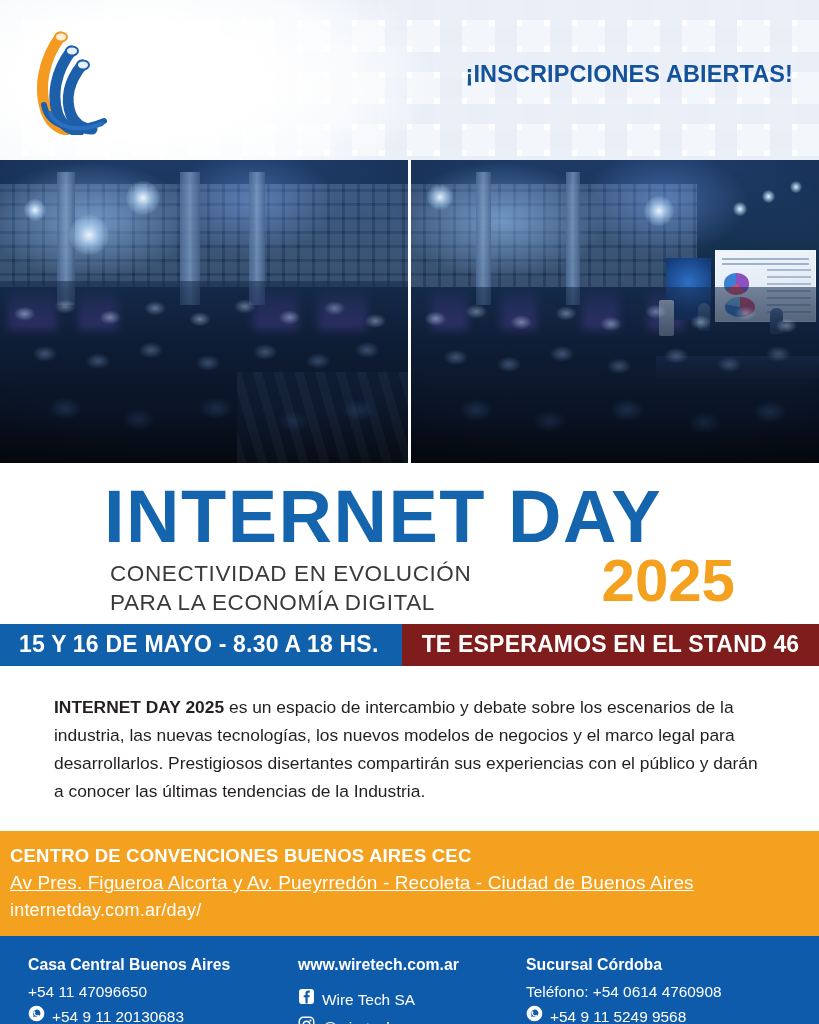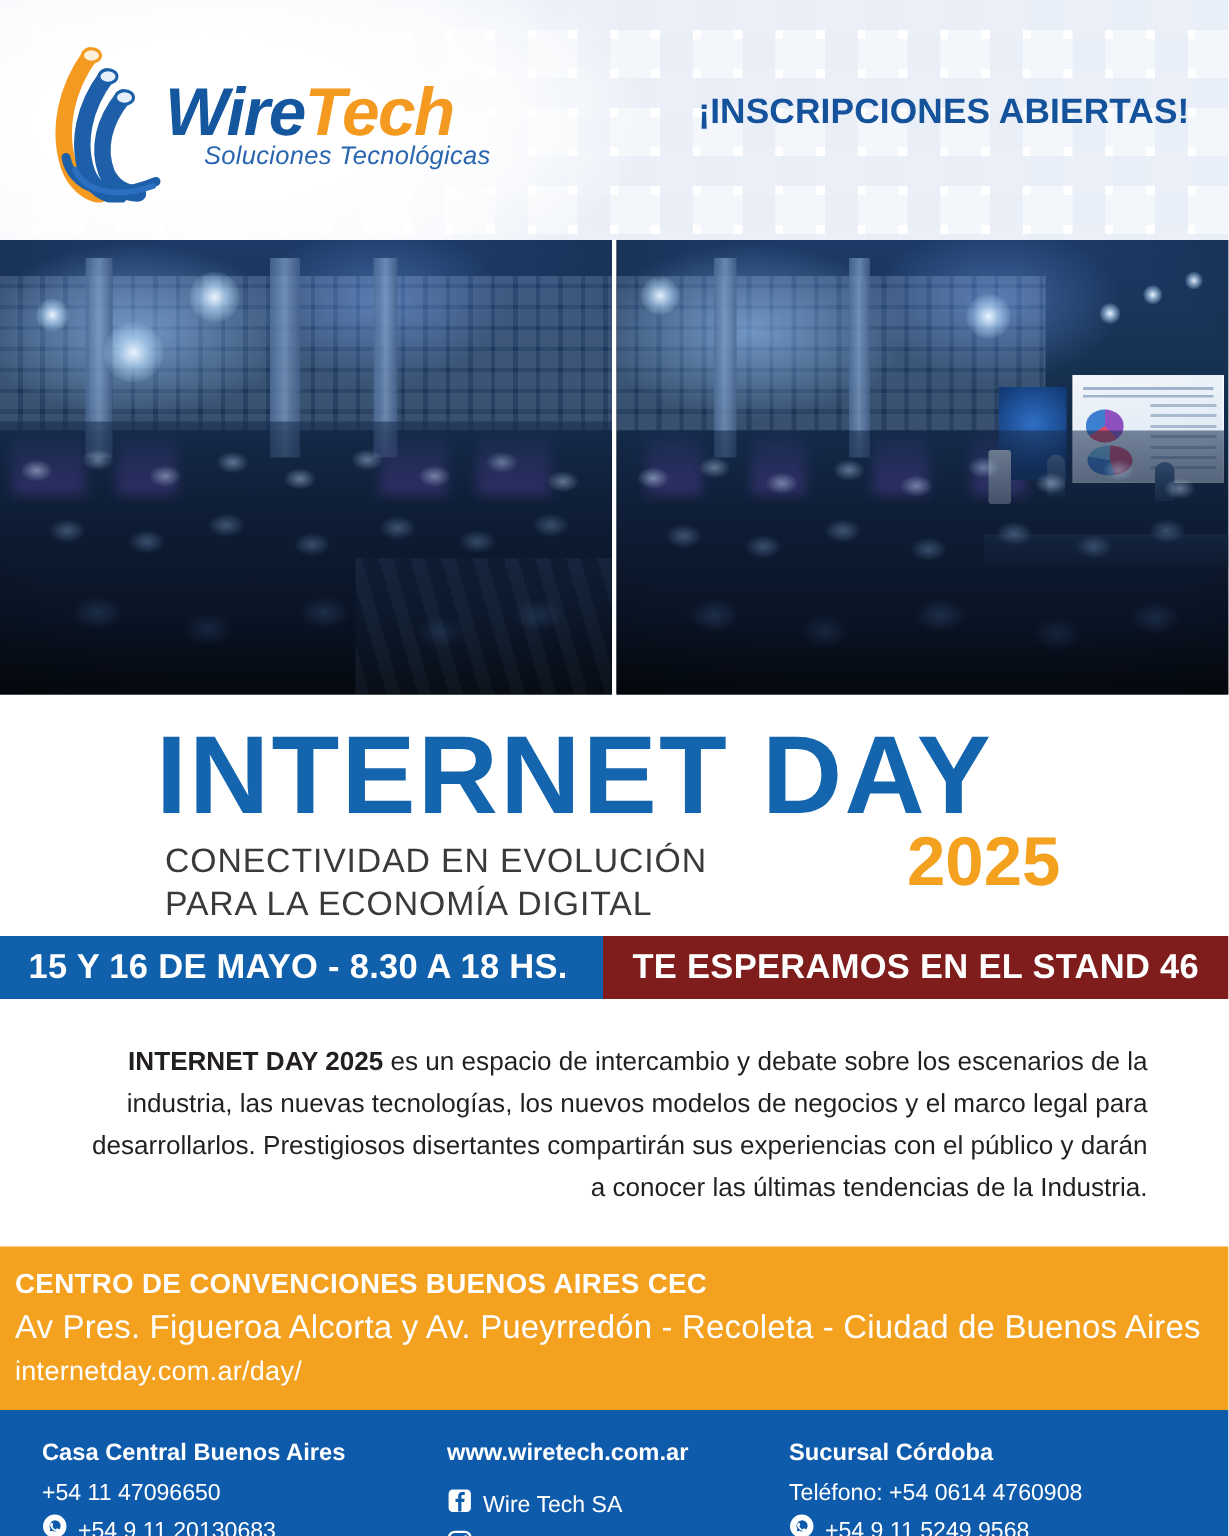--- a/index.html
+++ b/index.html
@@ -178,53 +178,53 @@
     letter-spacing:1.5px; line-height:.96;
     padding-left:104px;
   }
   .title-row { display:flex; align-items:flex-start; }
   .subtitle {
     font-size:22.5px; color:#3a3a3c; font-weight:300;
     letter-spacing:.6px; line-height:1.28;
     padding-left:110px; padding-top:8px; white-space:pre-line;
   }
   .year {
-    font-size:46px; font-weight:700; color:#f3a11f;
+    font-size:60px; font-weight:700; color:#f3a11f;
     letter-spacing:0px; line-height:.9;
-    margin-left:auto; padding-right:112px; padding-top:2px;
+    margin-left:auto; padding-right:84px; padding-top:2px;
   }
 
   
   .datebar { display:flex; height:42px; width:100%; }
   .datebar .blue {
     width:402px; background:#1160ac; color:#fff;
     display:flex; align-items:center; padding-left:19px;
     font-size:23px; font-weight:700; letter-spacing:.2px;
   }
   .datebar .orange {
     flex:1; background:#7f1d1d; color:#fff;
     display:flex; align-items:center; justify-content:center;
     font-size:23px; font-weight:700; letter-spacing:.2px;
   }
 
   
   .description {
     padding:27px 54px 26px;
-    text-align:right; color:#231f20;
+    text-align:left; color:#231f20;
     font-size:17.4px; line-height:1.62;
   }
   .description b { font-weight:700; }
 
   
   .venue {
     background:#f3a11f; color:#fff; text-align:left;
     padding:14px 10px 15px;
   }
   .venue-name { font-size:18.5px; font-weight:700; letter-spacing:.2px; }
-  .venue-addr { font-size:22px; font-weight:300; margin-top:5px; letter-spacing:.1px; }
+  .venue-addr { font-size:19px; font-weight:300; margin-top:5px; letter-spacing:.1px;text-decoration:underline; }
   .venue-url  { font-size:18px; font-weight:400; margin-top:6px; letter-spacing:.2px; }
 
   
   .footer {
     background:#0f5bab; color:#fff;
     display:flex; padding:17px 22px 14px;
     gap:0; height:124px;
   }
   .fcol { font-size:15.4px; line-height:1.58; }
   .fcol.c1 { width:276px; padding-left:6px; }
@@ -250,26 +250,20 @@
         <svg class="logo-mark" viewBox="0 0 78 110">
           <path d="M30 12 C14 34, 8 62, 16 86 C20 97, 28 103, 36 105" stroke="#f59a20" stroke-width="11" fill="none" stroke-linecap="round"></path>
           <ellipse cx="31" cy="12" rx="6" ry="4.5" fill="#fdf0da" stroke="#f59a20" stroke-width="2"></ellipse>
           <path d="M41 26 C26 46, 21 70, 28 90 C32 100, 40 105, 49 106" stroke="#1d5fa8" stroke-width="11" fill="none" stroke-linecap="round"></path>
           <ellipse cx="42" cy="26" rx="6" ry="4.5" fill="#e7f0fa" stroke="#1d5fa8" stroke-width="2"></ellipse>
           <path d="M52 40 C39 56, 35 74, 41 90 C45 99, 53 104, 62 104" stroke="#1d5fa8" stroke-width="11" fill="none" stroke-linecap="round"></path>
           <ellipse cx="53" cy="40" rx="6" ry="4.5" fill="#e7f0fa" stroke="#1d5fa8" stroke-width="2"></ellipse>
           <path d="M14 80 C18 100, 40 110, 74 96" stroke="#1d5fa8" stroke-width="6" fill="none" stroke-linecap="round"></path>
           <path d="M20 88 C26 102, 46 108, 72 99" stroke="#2a6fc0" stroke-width="4" fill="none" stroke-linecap="round"></path>
         </svg>
-        <div class="logo-text">
-          <div class="logo-word">
-            <span class="w1">Wire</span><span class="w2">Tech</span>
-          </div>
-          <div class="logo-sub">Soluciones Tecnológicas</div>
-        </div>
       </div>
 
       <div class="inscripciones">¡INSCRIPCIONES ABIERTAS!</div>
     </div>
   </div>
 
   <div class="photos">
     <div class="photo left">
       <div class="hall-bg"></div>
       <div class="balcony"></div>

